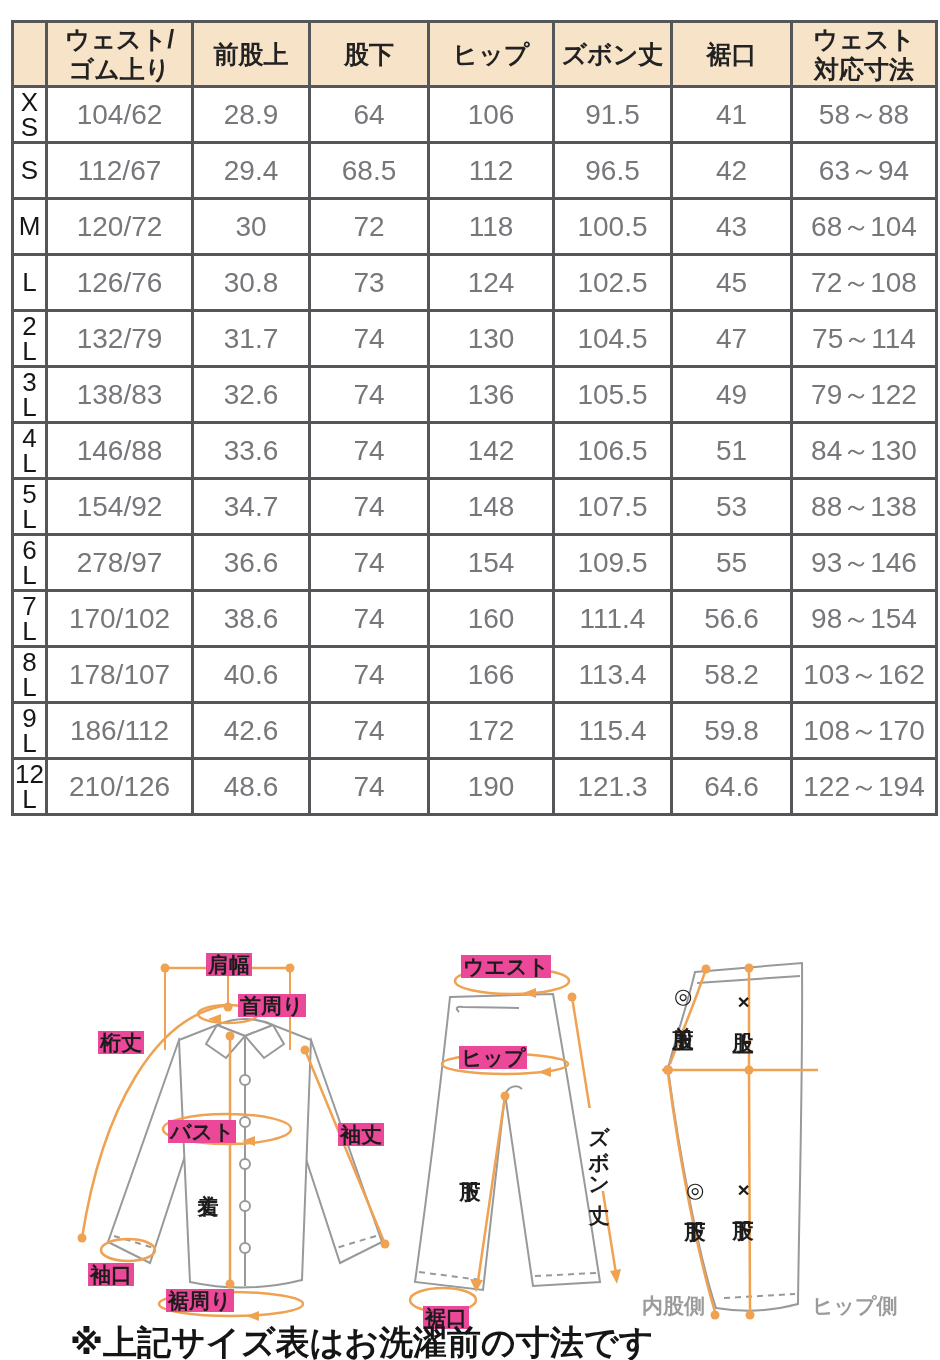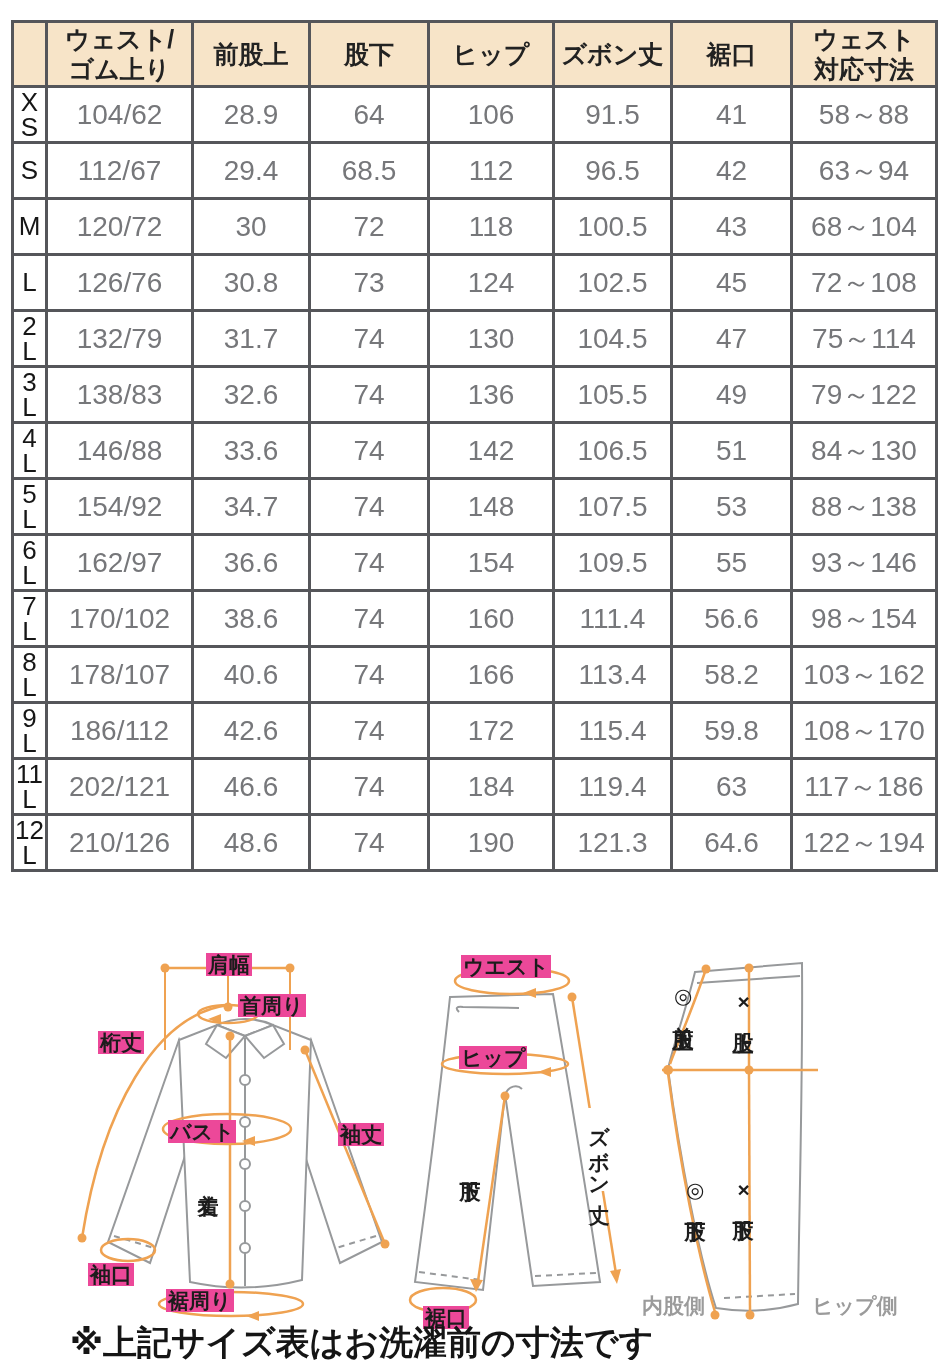--- a/index.html
+++ b/index.html
@@ -180,21 +180,21 @@
         <td>34.7</td>
         <td>74</td>
         <td>148</td>
         <td>107.5</td>
         <td>53</td>
         <td>88～138</td>
       </tr>
       <tr>
         <th>6
 L</th>
-        <td>162/97</td>
+        <td>278/97</td>
         <td>36.6</td>
         <td>74</td>
         <td>154</td>
         <td>109.5</td>
         <td>55</td>
         <td>93～146</td>
       </tr>
       <tr>
         <th>7
 L</th>
@@ -220,31 +220,20 @@
       <tr>
         <th>9
 L</th>
         <td>186/112</td>
         <td>42.6</td>
         <td>74</td>
         <td>172</td>
         <td>115.4</td>
         <td>59.8</td>
         <td>108～170</td>
-      </tr>
-      <tr>
-        <th>11
-L</th>
-        <td>202/121</td>
-        <td>46.6</td>
-        <td>74</td>
-        <td>184</td>
-        <td>119.4</td>
-        <td>63</td>
-        <td>117～186</td>
       </tr>
       <tr>
         <th>12
 L</th>
         <td>210/126</td>
         <td>48.6</td>
         <td>74</td>
         <td>190</td>
         <td>121.3</td>
         <td>64.6</td>

